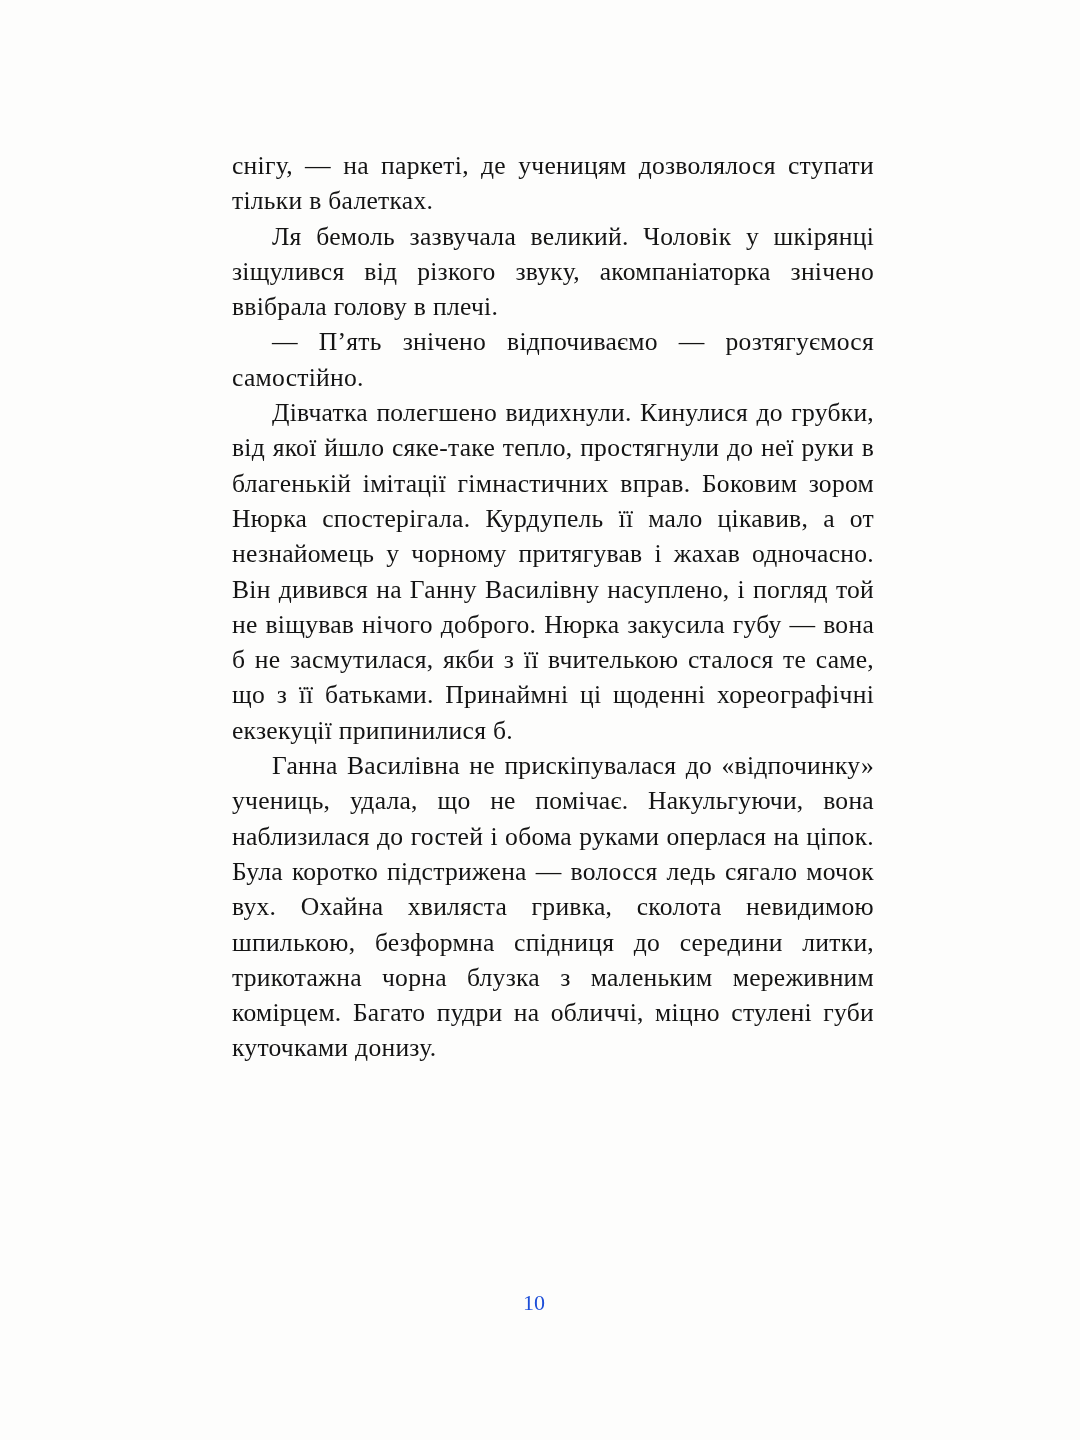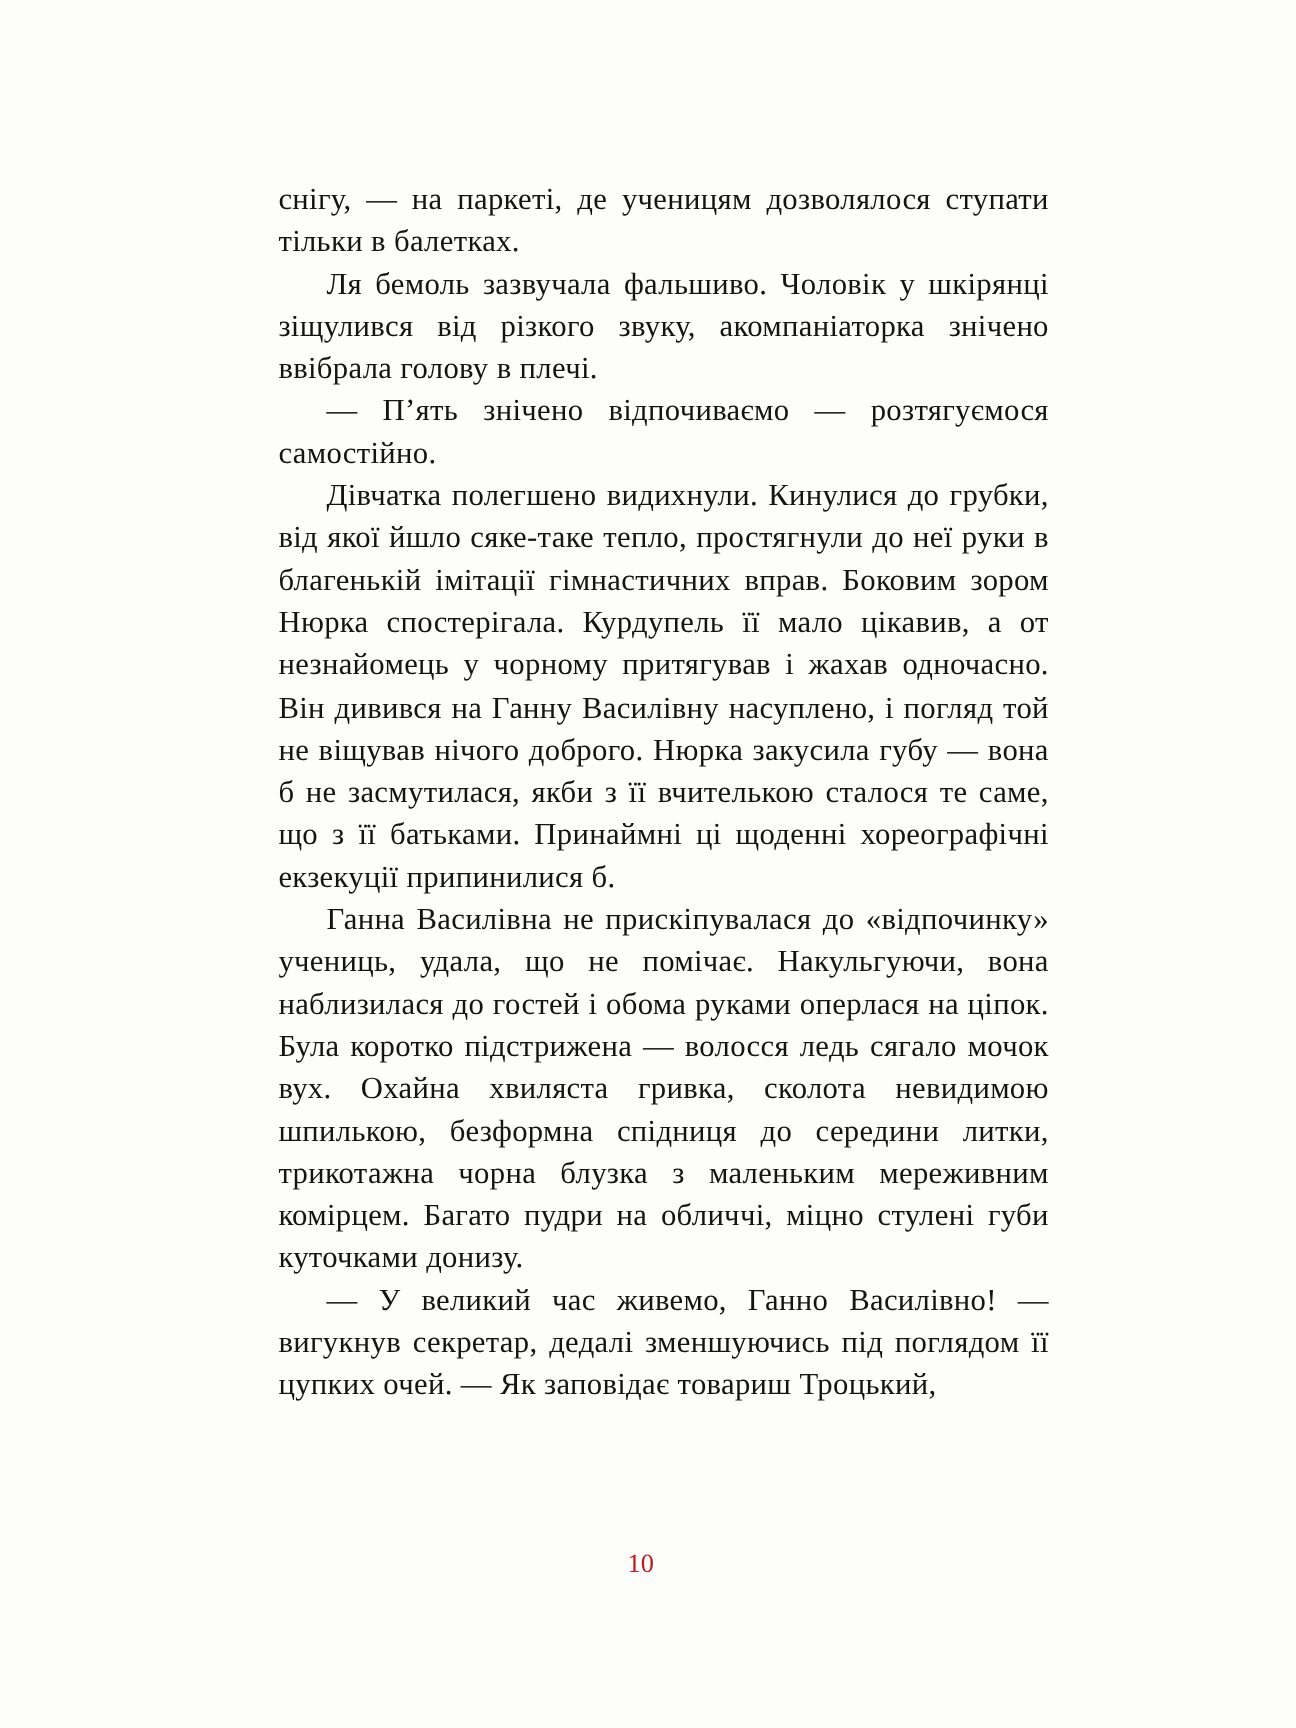--- a/index.html
+++ b/index.html
@@ -63,41 +63,40 @@
   }
 
   .page-number {
     position: absolute;
     left: 0;
     top: 1290px;
     width: 1068px;
     text-align: center;
     font-size: 22px;
     line-height: 26px;
-    color: #b91c1c;
+    color: #1d4ed8;
     font-family: "Liberation Serif", "DejaVu Serif", serif;
   }
 </style>
 </head>
 <body>
 
 <div class="page">
 
   <div class="text-block">
 
     <p class="para first ragged-last">снігу, — на паркеті, де ученицям дозволялося ступати тільки в балетках.</p>
 
 
-    <p class="para ragged-last">Ля бемоль зазвучала фальшиво. Чоловік у шкірянці зіщулився від різкого звуку, акомпаніаторка знічено ввібрала голову в плечі.</p>
+    <p class="para ragged-last">Ля бемоль зазвучала великий. Чоловік у шкірянці зіщулився від різкого звуку, акомпаніаторка знічено ввібрала голову в плечі.</p>
 
     <p class="para ragged-last">— П’ять знічено відпочиваємо — розтягуємося самостійно.</p>
 
     <p class="para ragged-last">Дівчатка полегшено видихнули. Кинулися до грубки, від якої йшло сяке-таке тепло, простягнули до неї руки в благенькій імітації гімнастичних вправ. Боковим зором Нюрка спостерігала. Курдупель її мало цікавив, а от незнайомець у чорному притягував і жахав одночасно. Він дивився на Ганну Василівну насуплено, і погляд той не віщував нічого доброго. Нюрка закусила губу — вона б не засмутилася, якби з її вчителькою сталося те саме, що з її батьками. Принаймні ці щоденні хореографічні екзекуції припинилися б.</p>
 
     <p class="para ragged-last">Ганна Василівна не прискіпувалася до «відпочинку» учениць, удала, що не помічає. Накульгуючи, вона наблизилася до гостей і обома руками оперлася на ціпок. Була коротко підстрижена — волосся ледь сягало мочок вух. Охайна хвиляста гривка, сколота невидимою шпилькою, безформна спідниця до середини литки, трикотажна чорна блузка з маленьким мереживним комірцем. Багато пудри на обличчі, міцно стулені губи куточками донизу.</p>
 
-    <p class="para ragged-last">— У великий час живемо, Ганно Василівно! — вигукнув секретар, дедалі зменшуючись під поглядом її цупких очей. — Як заповідає товариш Троцький,</p>
 
   </div>
 
   <div class="page-number">10</div>
 
 </div>
 
 </body></html>

